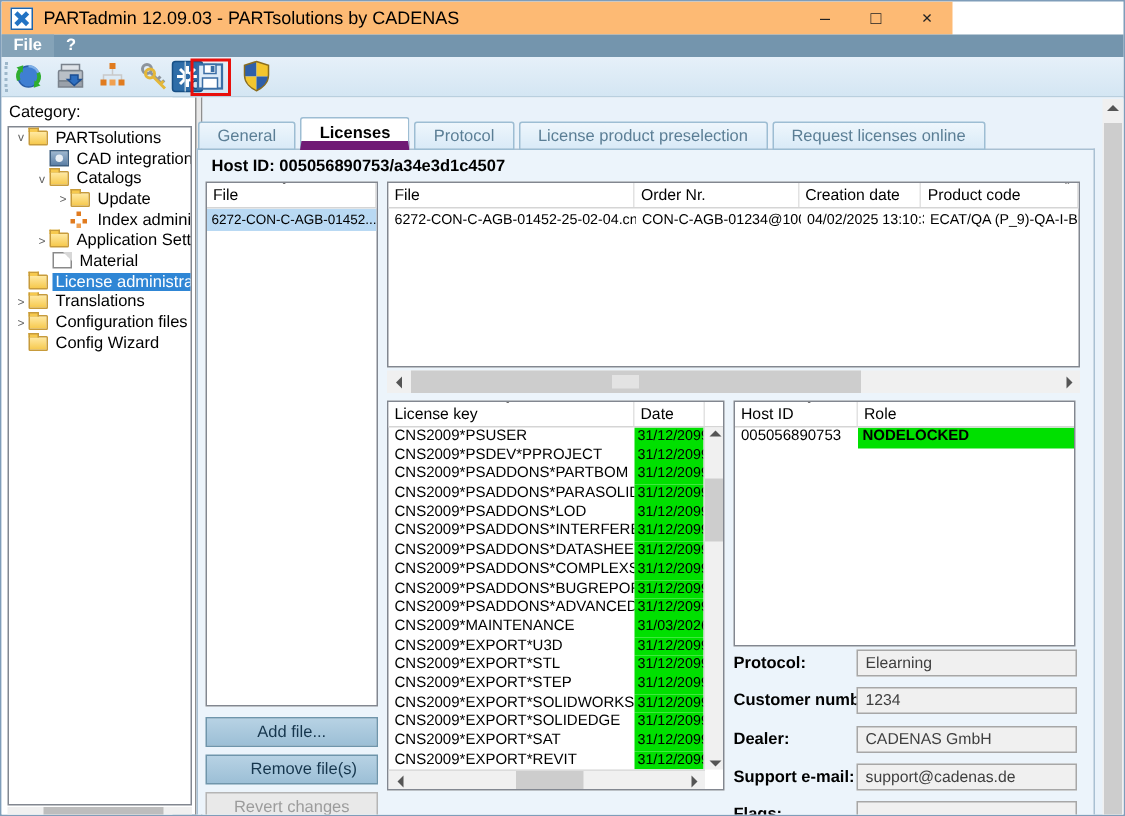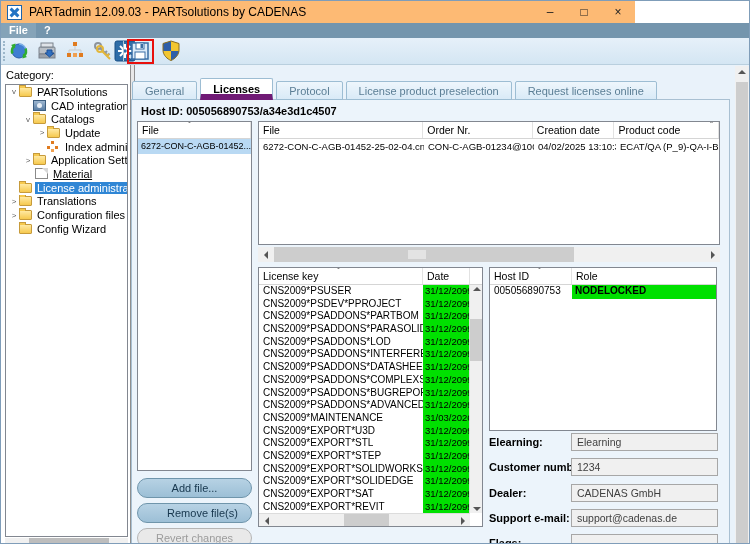--- a/index.html
+++ b/index.html
@@ -106,21 +106,21 @@
   .hr-row { display:flex; height:13.5px; font-size:10px; }
   .hr-host { width:82px; padding-left:4px; }
   .hr-role { flex:1; background:var(--green); font-weight:bold; padding-left:3px; }
 
   
   .form-row { position:absolute; left:488px; width:229px; height:18px; }
   .form-label { position:absolute; left:0; top:3px; font-size:11px; font-weight:bold; color:#000; }
   .form-input { position:absolute; left:82px; top:0; width:147px; height:18px; background:#f0f0f0; border:1px solid #a7a7a7; font-size:10.5px; color:#3f3f3f; padding:2px 0 0 5px; white-space:nowrap; overflow:hidden; }
 
   
-  .side-btn { position:absolute; left:136px; width:115px; height:20px; font-size:11px; text-align:center; line-height:18px; border-radius:10px; background:#e9e9e9; border:1px solid #b5b5b5; color:#9c9c9c; }
+  .side-btn { position:absolute; left:136px; width:115px; height:20px; font-size:11px; text-align:center; line-height:18px; border-radius:0; background:#e9e9e9; border:1px solid #b5b5b5; color:#9c9c9c; }
   .side-btn.enabled { background:linear-gradient(#b7d2e4,#9cbfd6); border:1px solid #6f95ab; color:#16364d; }
 
   
   .main-vscroll { position:absolute; left:734px; top:65px; width:14px; height:479px; background:#f0f0f0; }
   .main-vscroll .up { position:absolute; top:4px; left:3px; }
   .main-vscroll .vthumb { position:absolute; left:1px; top:16px; width:12px; height:463px; background:#cdcdcd; }
 </style>
 </head>
 <body>
 
@@ -266,21 +266,21 @@
           <span class="t-label">Index administration</span>
         </div>
 
 
         <div class="tree-row" style="padding-left: 17px;">
           <span class="expander">&gt;</span>
           <span class="t-icon ti-folder"></span>
           <span class="t-label">Application Settings</span>
         </div>
 
-        <div class="tree-row" style="padding-left: 17px; text-decoration: underline;">
+        <div class="tree-row" style="padding-left: 17px;">
           <span class="expander"></span>
           <span class="t-icon ti-doc"></span>
           <span class="t-label">Material</span>
         </div>
 
         <div class="tree-row selected" style="padding-left: 3px;">
           <span class="expander"></span>
           <span class="t-icon ti-folder"></span>
           <span class="t-label">License administration</span>
         </div>
@@ -497,21 +497,21 @@
         <div class="hr-row">
           <div class="hr-host">005056890753</div>
           <div class="hr-role">NODELOCKED</div>
         </div>
       </div>
   </div>
 
   <div id="customer-form">
 
       <div class="form-row" style="top: 432px; position: absolute;">
-        <div class="form-label">Elearning:</div>
+        <div class="form-label">Protocol:</div>
         <div class="form-input">Elearning</div>
       </div>
 
       <div class="form-row" style="top: 457px; position: absolute;">
         <div class="form-label">Customer number:</div>
         <div class="form-input">1234</div>
       </div>
 
       <div class="form-row" style="top: 483px; position: absolute;">
         <div class="form-label">Dealer:</div>

